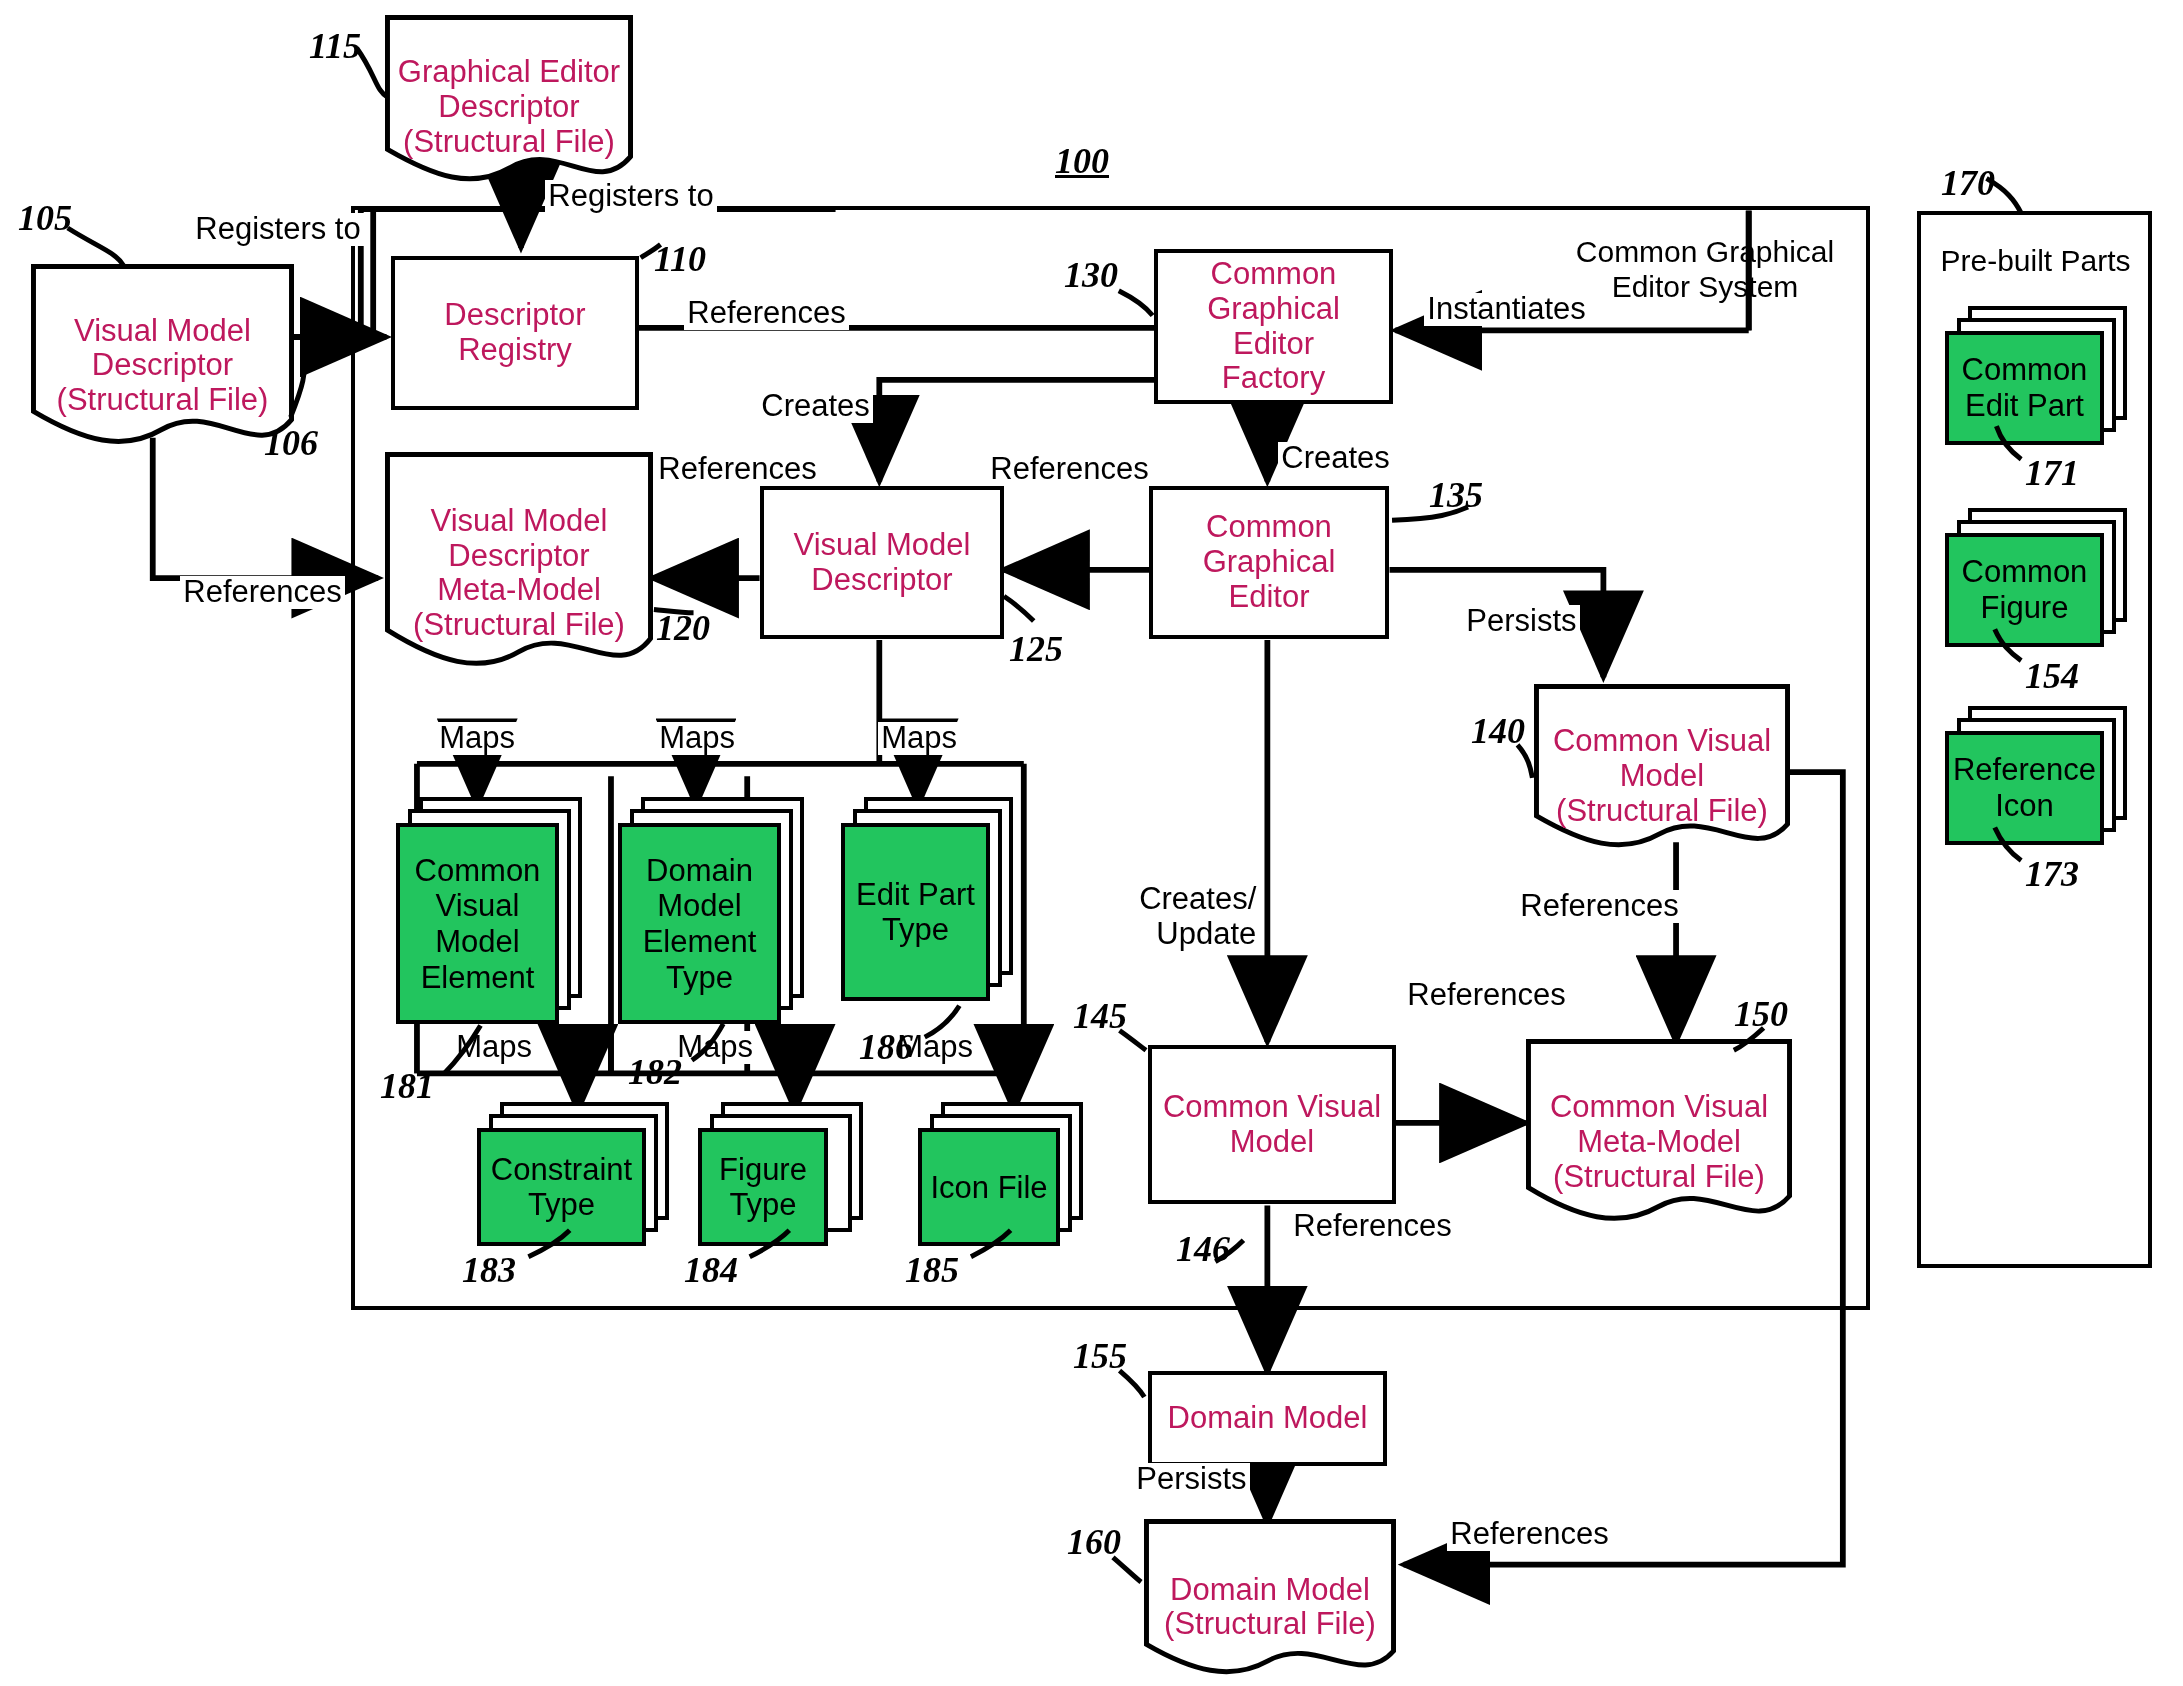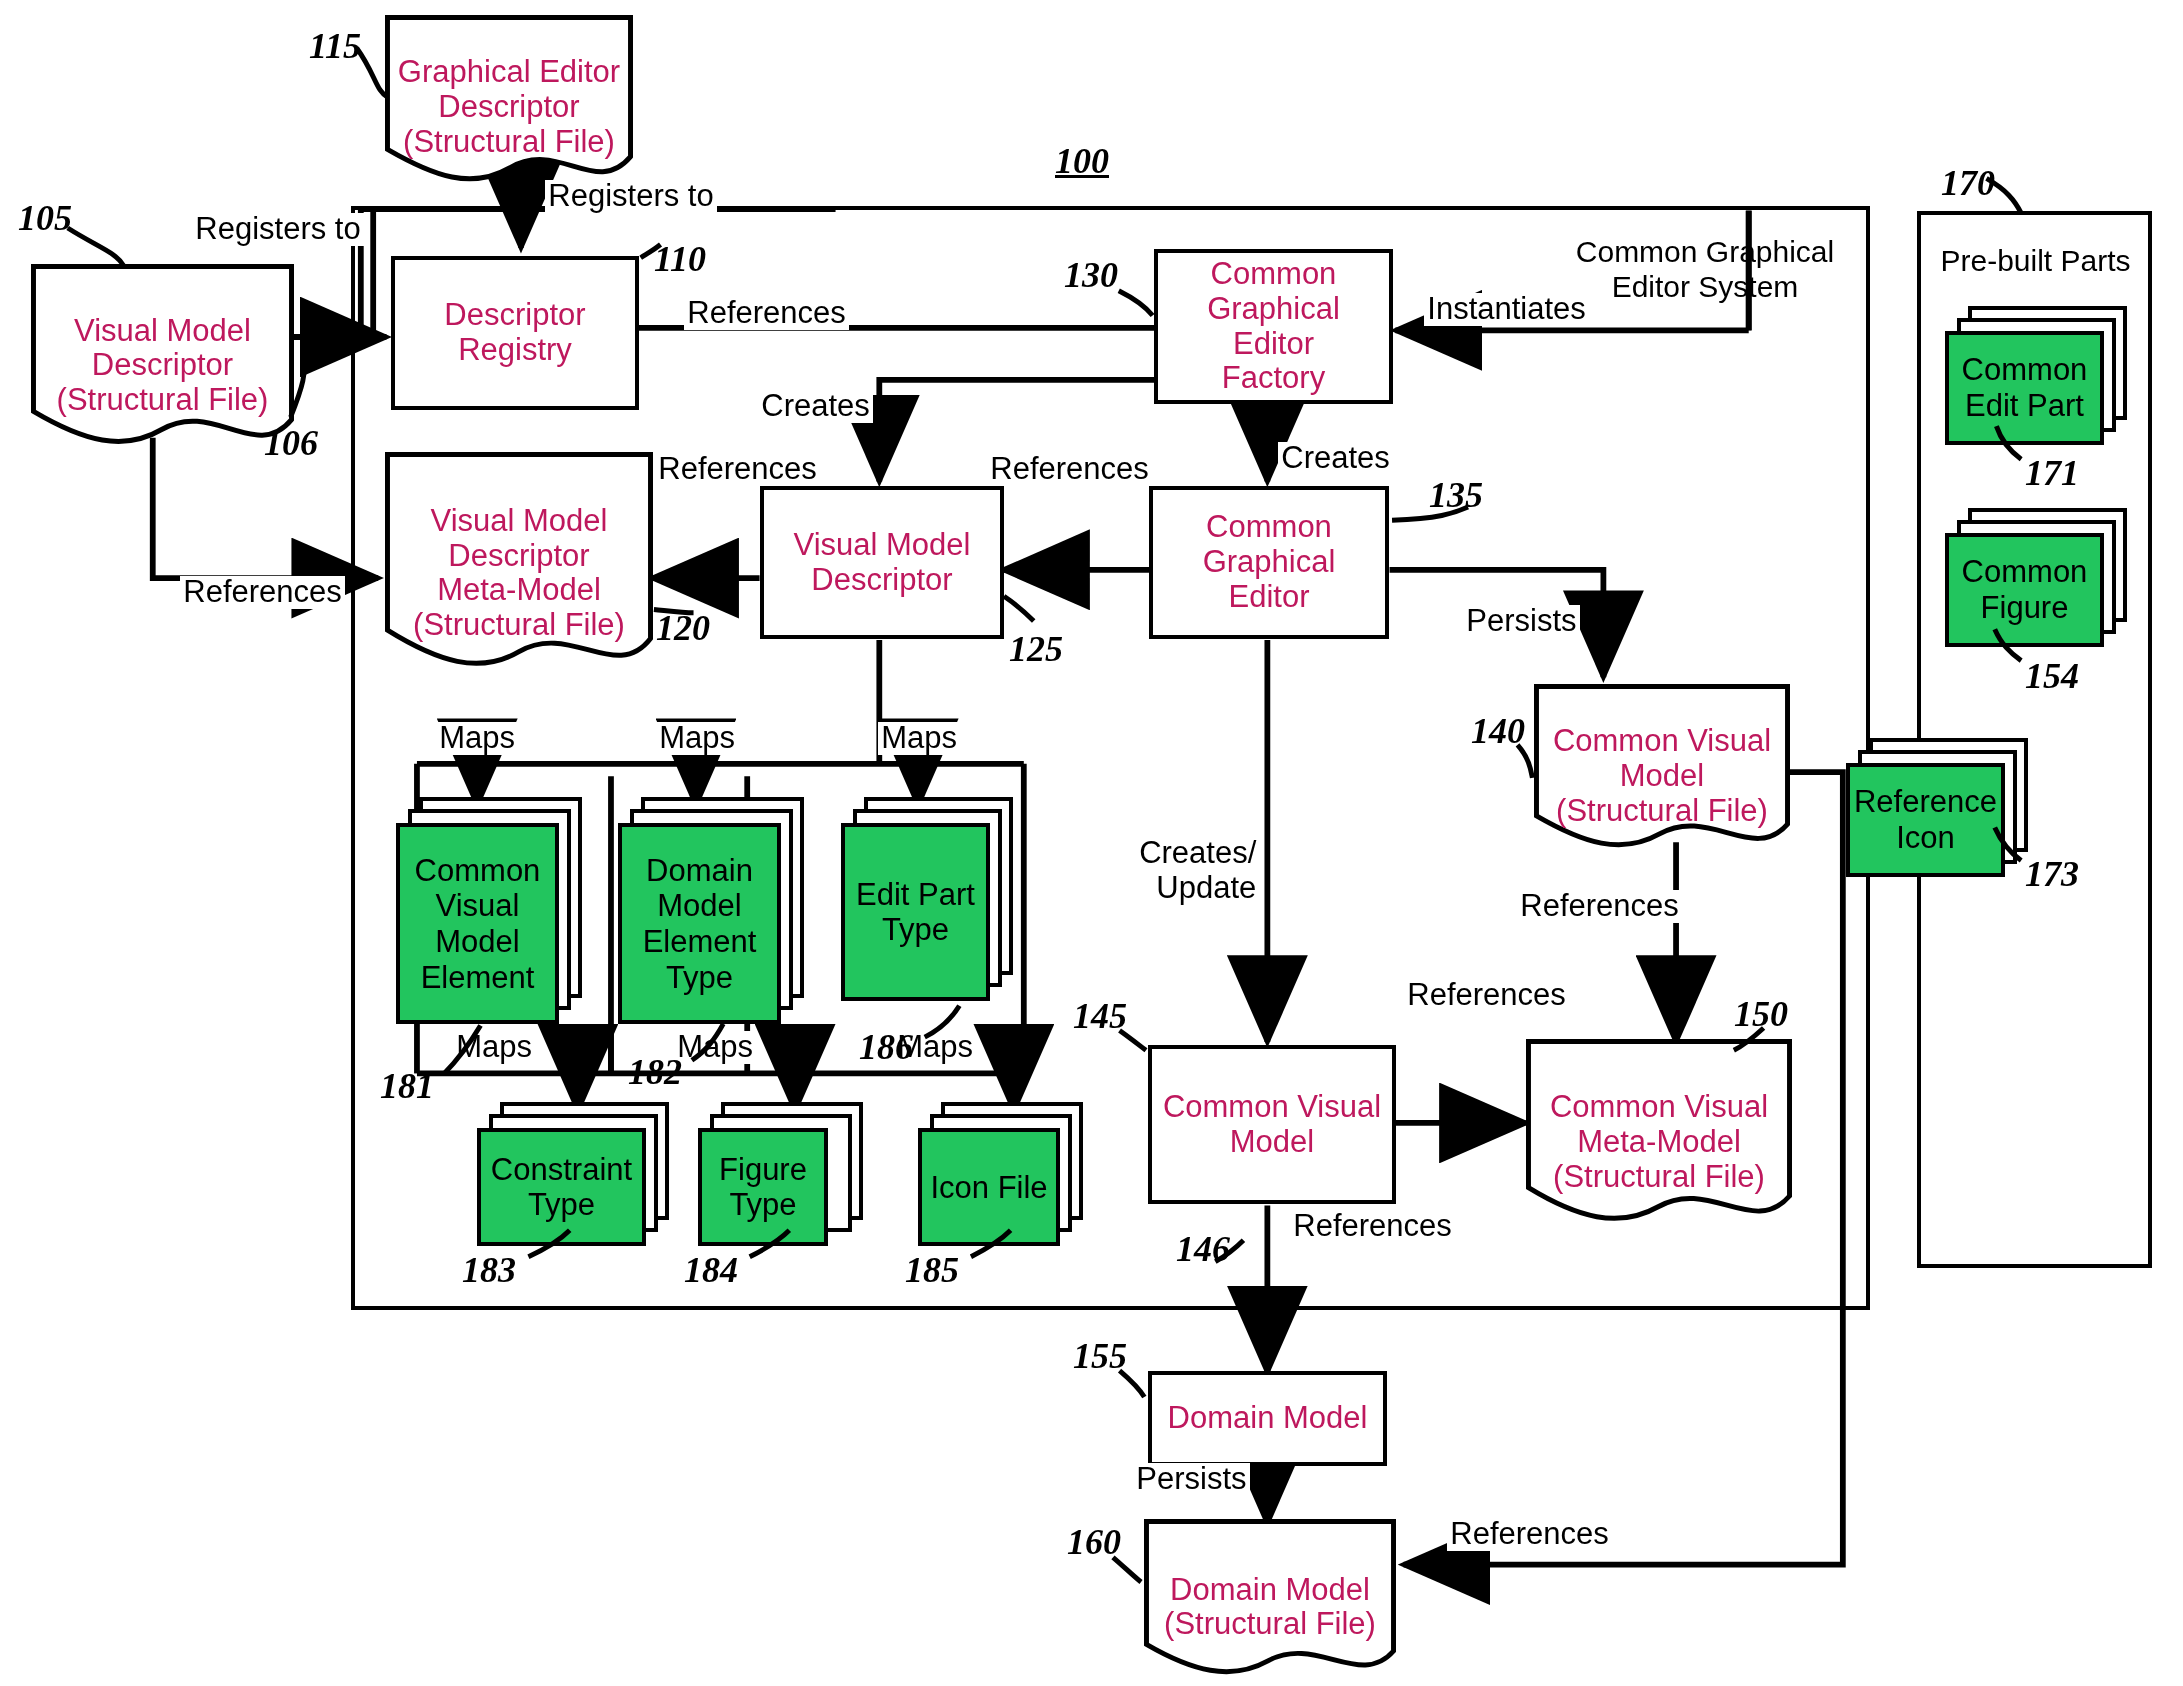--- a/index.html
+++ b/index.html
@@ -352,21 +352,21 @@
     <div class="sheet" style="left:23px;top:0;width:159px;height:114px;"></div>
     <div class="sheet" style="left:11.6px;top:11.6px;width:159px;height:114px;"></div>
     <div class="front" style="left:0;top:25px;width:159px;height:114px;">
       <span>
         <span>Common</span>
         <span>Figure</span>
       </span>
     </div>
   </div>
 
-  <div class="stack" style="left:1846px;top:706px;width:190px;height:140px;margin-top:32px;">
+  <div class="stack" style="left:1945px;top:706px;width:190px;height:140px;">
     <div class="sheet" style="left:23px;top:0;width:159px;height:114px;"></div>
     <div class="sheet" style="left:11.6px;top:11.6px;width:159px;height:114px;"></div>
     <div class="front" style="left:0;top:25px;width:159px;height:114px;">
       <span>
         <span>Reference</span>
         <span>Icon</span>
       </span>
     </div>
   </div>
 
@@ -374,21 +374,21 @@
   <div class="lbl" style="left:192px;top:213px;">Registers to</div>
   <div class="lbl" style="left:684px;top:297px;">References</div>
   <div class="lbl" style="left:758px;top:390px;">Creates</div>
   <div class="lbl" style="left:1278px;top:442px;">Creates</div>
   <div class="lbl" style="left:655px;top:453px;">References</div>
   <div class="lbl" style="left:987px;top:453px;">References</div>
   <div class="lbl" style="left:180px;top:576px;">References</div>
   <div class="lbl" style="left:1424px;top:293px;">Instantiates</div>
   <div class="lbl" style="left:1463px;top:605px;">Persists</div>
   <div class="lbl" style="left:1517px;top:890px;">References</div>
-  <div class="lbl two" style="left:1133px;top:836px;width:120px;text-align:right;">
+  <div class="lbl two" style="left:1133px;top:882px;width:120px;text-align:right;">
     <span style="white-space:pre-line;">Creates/
 Update</span>
   </div>
   <div class="lbl" style="left:1404px;top:979px;">References</div>
   <div class="lbl" style="left:1290px;top:1210px;">References</div>
   <div class="lbl" style="left:1133px;top:1463px;">Persists</div>
   <div class="lbl" style="left:1447px;top:1518px;">References</div>
 
   <div class="lbl" style="left:436px;top:722px;">Maps</div>
   <div class="lbl" style="left:656px;top:722px;">Maps</div>

